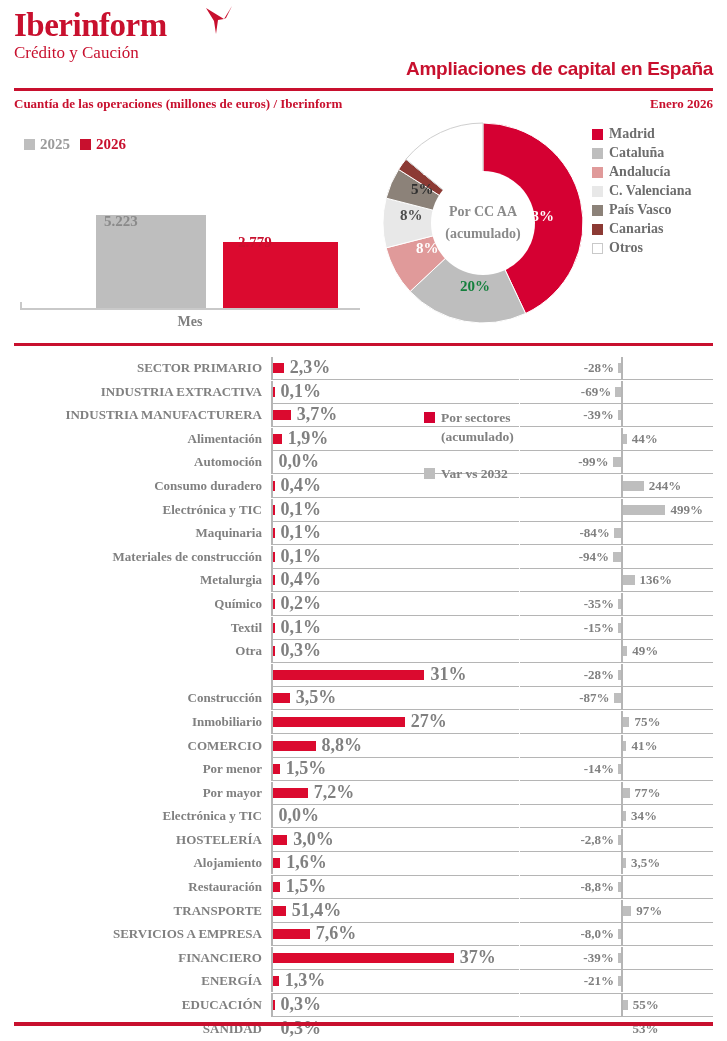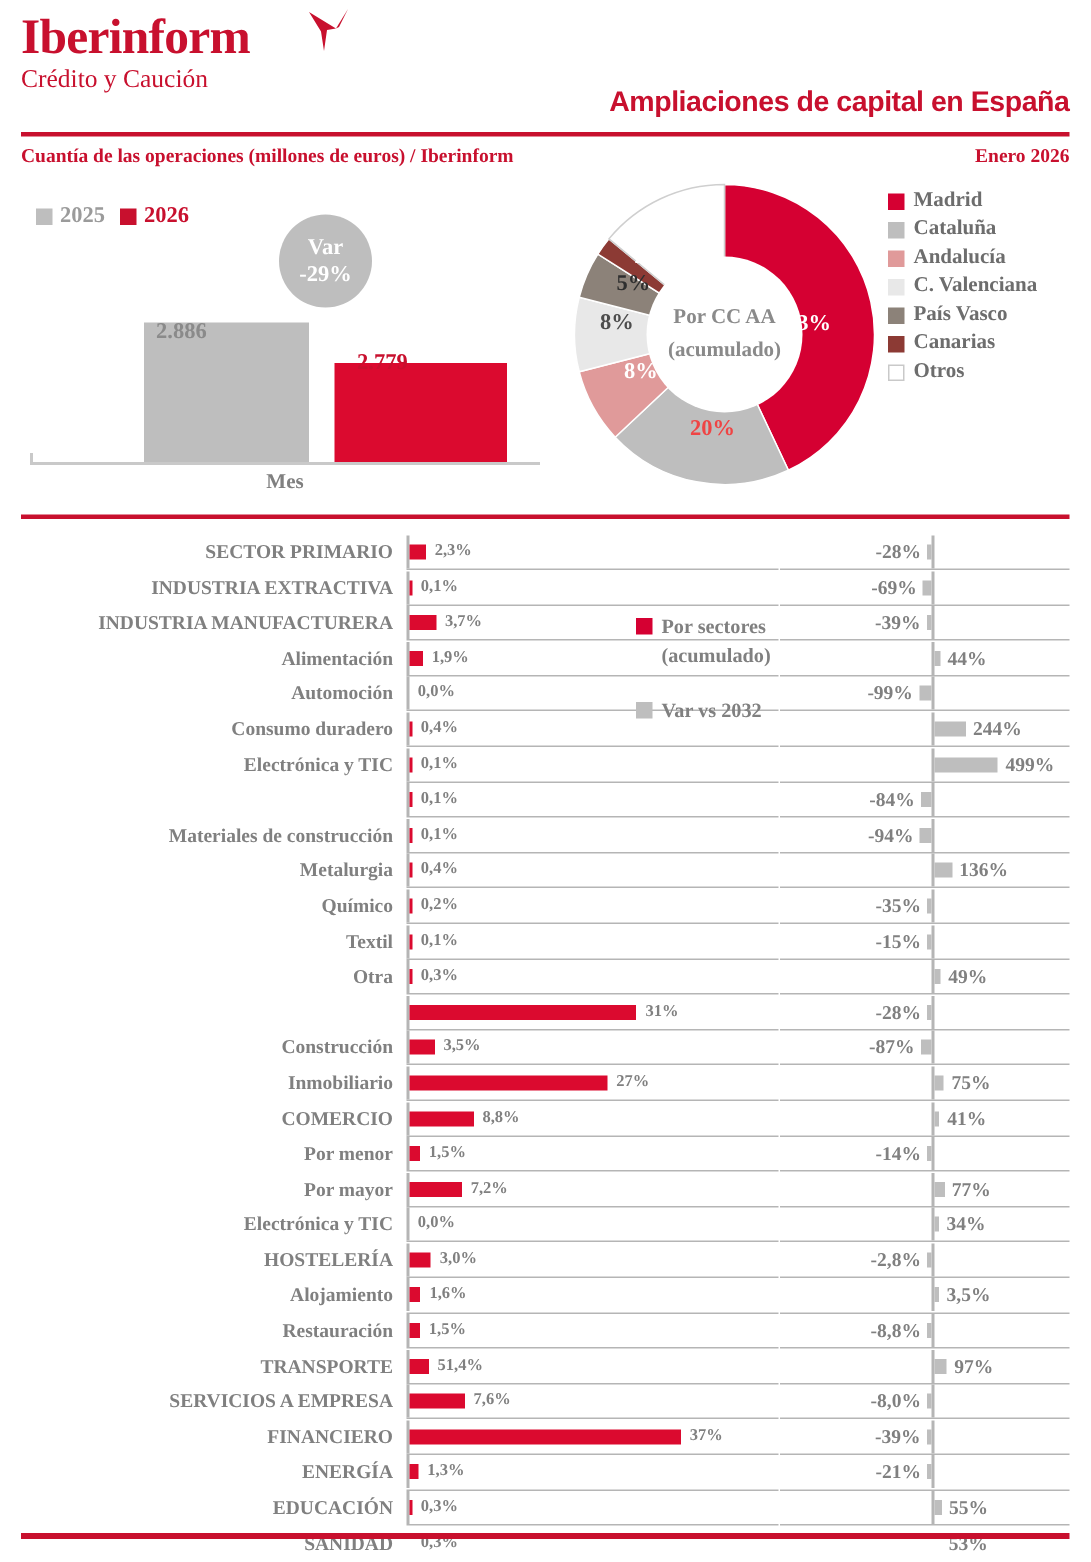--- a/index.html
+++ b/index.html
@@ -65,21 +65,21 @@
   .row{position:relative;height:23.6px;}
   .lbl{position:absolute;left:0;top:0;width:262px;text-align:right;
     font-family:"Liberation Serif",serif;font-weight:bold;font-size:13px;color:#808080;
     line-height:23.6px;white-space:nowrap;}
   .lbl.sub{font-weight:bold;}
   .sepL{position:absolute;left:271px;top:23.1px;width:248px;height:1px;background:#b5b5b5;}
   .sepR{position:absolute;left:520px;top:23.1px;width:193px;height:1px;background:#b5b5b5;}
   .axL{position:absolute;left:271px;top:1px;width:1.5px;height:22px;background:#b5b5b5;}
   .axR{position:absolute;left:621px;top:1px;width:1.5px;height:22px;background:#b5b5b5;}
   .barL{position:absolute;left:272.5px;top:7px;height:10px;background:#DB0A2F;}
-  .valL{position:absolute;top:0;font-family:"Liberation Serif",serif;font-weight:bold;font-size:11px;
+  .valL{position:absolute;top:0;font-family:"Liberation Serif",serif;font-weight:bold;font-size:18px;
     color:#808080;line-height:23.6px;}
   .barV{position:absolute;top:7px;height:10px;background:#BEBEBE;}
   .valV{position:absolute;top:0;font-family:"Liberation Serif",serif;font-weight:bold;font-size:13px;
     color:#808080;line-height:23.6px;white-space:nowrap;}
 
   
   .tbl-legend{position:absolute;left:424px;top:12px;width:160px;margin-top:40px;}
   .tl-row{display:flex;align-items:flex-start;gap:6px;font-family:"Liberation Serif",serif;
     font-weight:bold;font-size:13.5px;color:#808080;}
   .tl-sw{width:11px;height:11px;display:inline-block;margin-top:4px;flex:none;}
@@ -111,32 +111,28 @@
     <span class="lg-item lg-2025">
       <span class="lg-sw" style="background:#BEBEBE"></span>
       <span>2025</span>
     </span>
     <span class="lg-item lg-2026">
       <span class="lg-sw" style="background:#C8102E"></span>
       <span>2026</span>
     </span>
   </div>
 
-  <div class="var-bubble">
-    <span>Var</span>
-    <span>-29%</span>
-  </div>
 
   <div class="bars">
     <div class="bar-2025" id="bar2025" style="height: 95px;"></div>
     <div class="bar-2026" id="bar2026" style="height: 67.7283px;"></div>
   </div>
   <div class="axistick"></div>
   <div class="axisline"></div>
-  <div class="bar-lab lab-2025">2.886</div>
+  <div class="bar-lab lab-2025">5.223</div>
   <div class="bar-lab lab-2026">2.779</div>
   <div class="xlabel">Mes</div>
 
   <div class="donut-wrap">
     <svg width="210" height="210" viewBox="0 0 210 210">
       <g id="donut-slices">
           <path d="M 105 105 L 105 5 A 100 100 0 0 1 147.57792915650725 195.48270524660194 Z" fill="#D50032" stroke="#ffffff" stroke-width="1"></path>
           <path d="M 105 105 L 147.57792915650725 195.48270524660194 A 100 100 0 0 1 32.10313725785883 173.45471059286885 Z" fill="#BEBEBE" stroke="#ffffff" stroke-width="1"></path>
           <path d="M 105 105 L 32.10313725785883 173.45471059286885 A 100 100 0 0 1 8.141683887136878 129.86898871648543 Z" fill="#E09A9A" stroke="#ffffff" stroke-width="1"></path>
           <path d="M 105 105 L 8.141683887136878 129.86898871648543 A 100 100 0 0 1 8.141683887136907 80.13101128351445 Z" fill="#E8E8E8" stroke="#ffffff" stroke-width="1"></path>
@@ -144,21 +140,21 @@
           <path d="M 105 105 L 20.567207449798502 51.417320502100324 A 100 100 0 0 1 27.9486757224211 41.257601025131 Z" fill="#8C3A34" stroke="#ffffff" stroke-width="1"></path>
           <path d="M 105 105 L 27.9486757224211 41.257601025131 A 100 100 0 0 1 104.99999999999999 5 Z" fill="#FFFFFF" stroke="#cfcfcf" stroke-width="1"></path>
         </g>
       <circle cx="105" cy="105" r="52" fill="#ffffff"></circle>
     </svg>
     <div class="donut-center">
       <div>Por CC AA</div>
       <div>(acumulado)</div>
     </div>
     <div class="slice-lab" style="left:146px;top:90px;color:#ffffff;">43%</div>
-    <div class="slice-lab" style="left:82px;top:160px;color:#ef4444;">20%</div>
+    <div class="slice-lab" style="left:82px;top:160px;color:#15803d;">20%</div>
     <div class="slice-lab" style="left:38px;top:122px;color:#ffffff;">8%</div>
     <div class="slice-lab" style="left:22px;top:89px;color:#4d4d4d;">8%</div>
     <div class="slice-lab" style="left:33px;top:63px;color:#2f2f2f;">5%</div>
     <div class="slice-lab" style="left:45px;top:45px;font-size:13px;color:#ffffff;">2%</div>
   </div>
 
   <div class="donut-legend">
     <div class="dl-row">
       <span class="dl-sw" style="background:#D50032"></span>
       <span>Madrid</span>
@@ -263,20 +259,21 @@
         <span class="axL"></span>
         <span class="barL" style="width:2px"></span>
         <span class="valL" style="left:280.5px">0,1%</span>
         <span class="sepL"></span>
         <span class="axR"></span>
         <span class="barV" style="left:623px;width:42.415000000000006px"></span>
         <span class="valV" style="left:670.415px">499%</span>
         <span class="sepR"></span>
       </div>
       <div class="row">
+        <span class="lbl sub">Maquinaria</span>
         <span class="axL"></span>
         <span class="barL" style="width:2px"></span>
         <span class="valL" style="left:280.5px">0,1%</span>
         <span class="sepL"></span>
         <span class="axR"></span>
         <span class="barV" style="left:613.86px;width:7.140000000000001px"></span>
         <span class="valV" style="right:117.13999999999999px">-84%</span>
         <span class="sepR"></span>
       </div>
       <div class="row">

